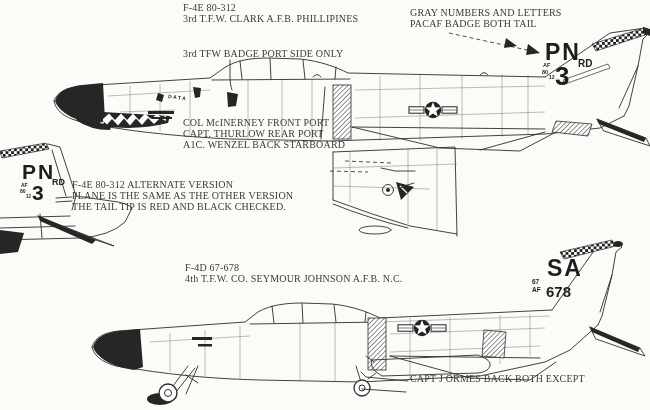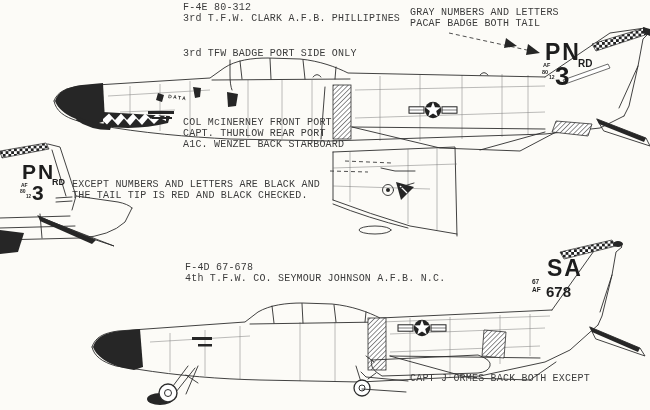--- a/index.html
+++ b/index.html
@@ -1,19 +1,19 @@
 <!DOCTYPE html>
 <html><head>
 <meta charset="utf-8">
 <style>
   html,body{margin:0;padding:0;background:#e8e8e4;}
   .page{position:relative;width:650px;height:410px;background:#fcfbf7;overflow:hidden;
         font-family:"Liberation Mono","DejaVu Sans Mono",monospace;}
   .blk{position:absolute;color:#3b3b3b;font-size:10px;line-height:10.8px;letter-spacing:.2px;}
-  .blk div{white-space:pre;height:10.8px;}
+  .blk div{white-space:pre;height:10.8px;font-family:Liberation Serif, serif;}
   svg{position:absolute;left:0;top:0;}
   .ln{stroke:#2d2d2d;fill:none;stroke-width:.9;stroke-linejoin:round;stroke-linecap:round;}
   .thin{stroke:#6f6f6f;fill:none;stroke-width:.55;opacity:.85;}
   .fl{fill:#262626;stroke:none;}
   .dash{stroke:#3b3b3b;fill:none;stroke-width:.9;stroke-dasharray:4 3;}
   .mk{font-family:"Liberation Sans",sans-serif;font-weight:bold;fill:#1d1d1d;}
 </style>
 </head>
 <body>
 
@@ -193,21 +193,22 @@
   <div>PACAF BADGE BOTH TAIL</div>
 </div>
 
 <div class="blk" style="left:183px;top:118px">
   <div>COL McINERNEY FRONT PORT</div>
   <div>CAPT. THURLOW REAR PORT</div>
   <div>A1C. WENZEL BACK STARBOARD</div>
 </div>
 
 <div class="blk" style="left:72px;top:180px">
-  <div>EXCEPT NUMBERS AND LETTERS ARE BLACK AND</div>
+  <div>F-4E 80-312 ALTERNATE VERSION</div>
+  <div>PLANE IS THE SAME AS THE OTHER VERSION</div>
   <div>THE TAIL TIP IS RED AND BLACK CHECKED.</div>
 </div>
 
 
 <div class="blk" style="left:185px;top:263px">
   <div>F-4D 67-678</div>
   <div>4th T.F.W. CO. SEYMOUR JOHNSON A.F.B. N.C.</div>
 </div>
 
 <div class="blk" style="left:404px;top:374px">

